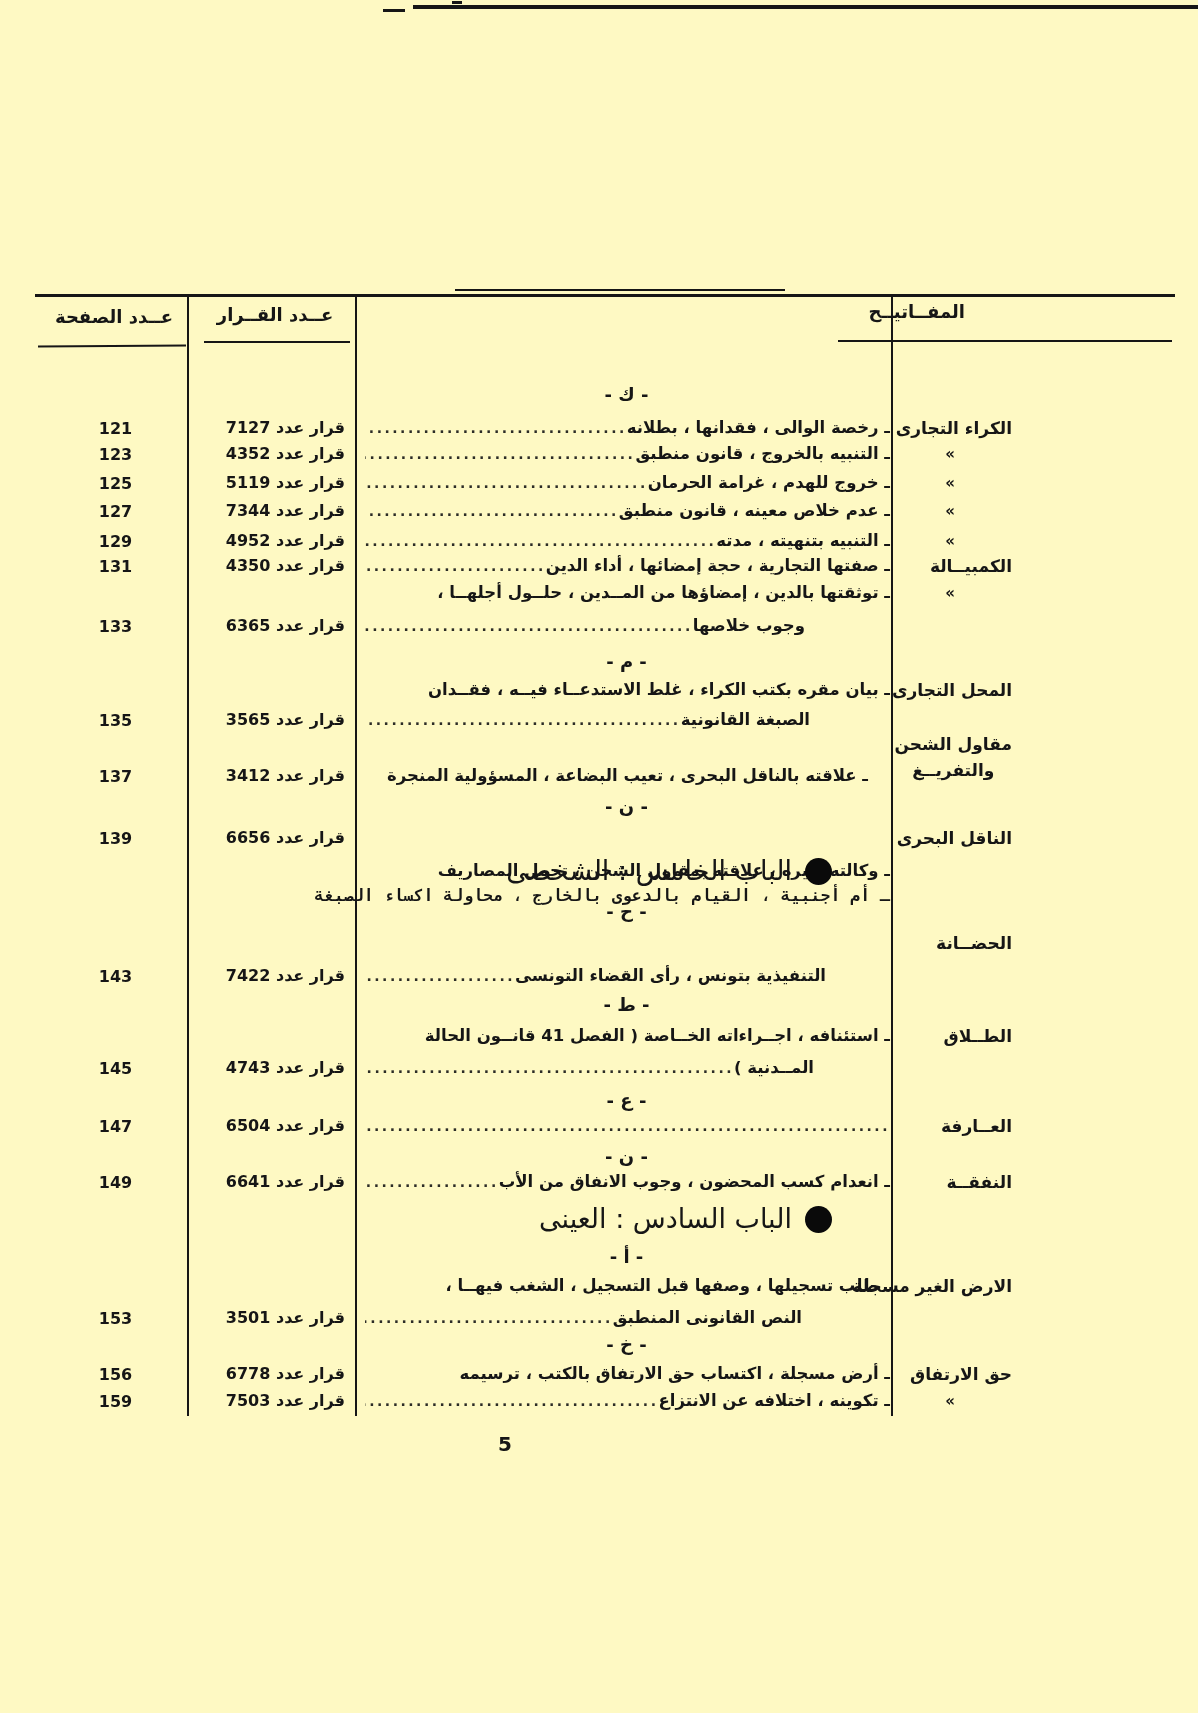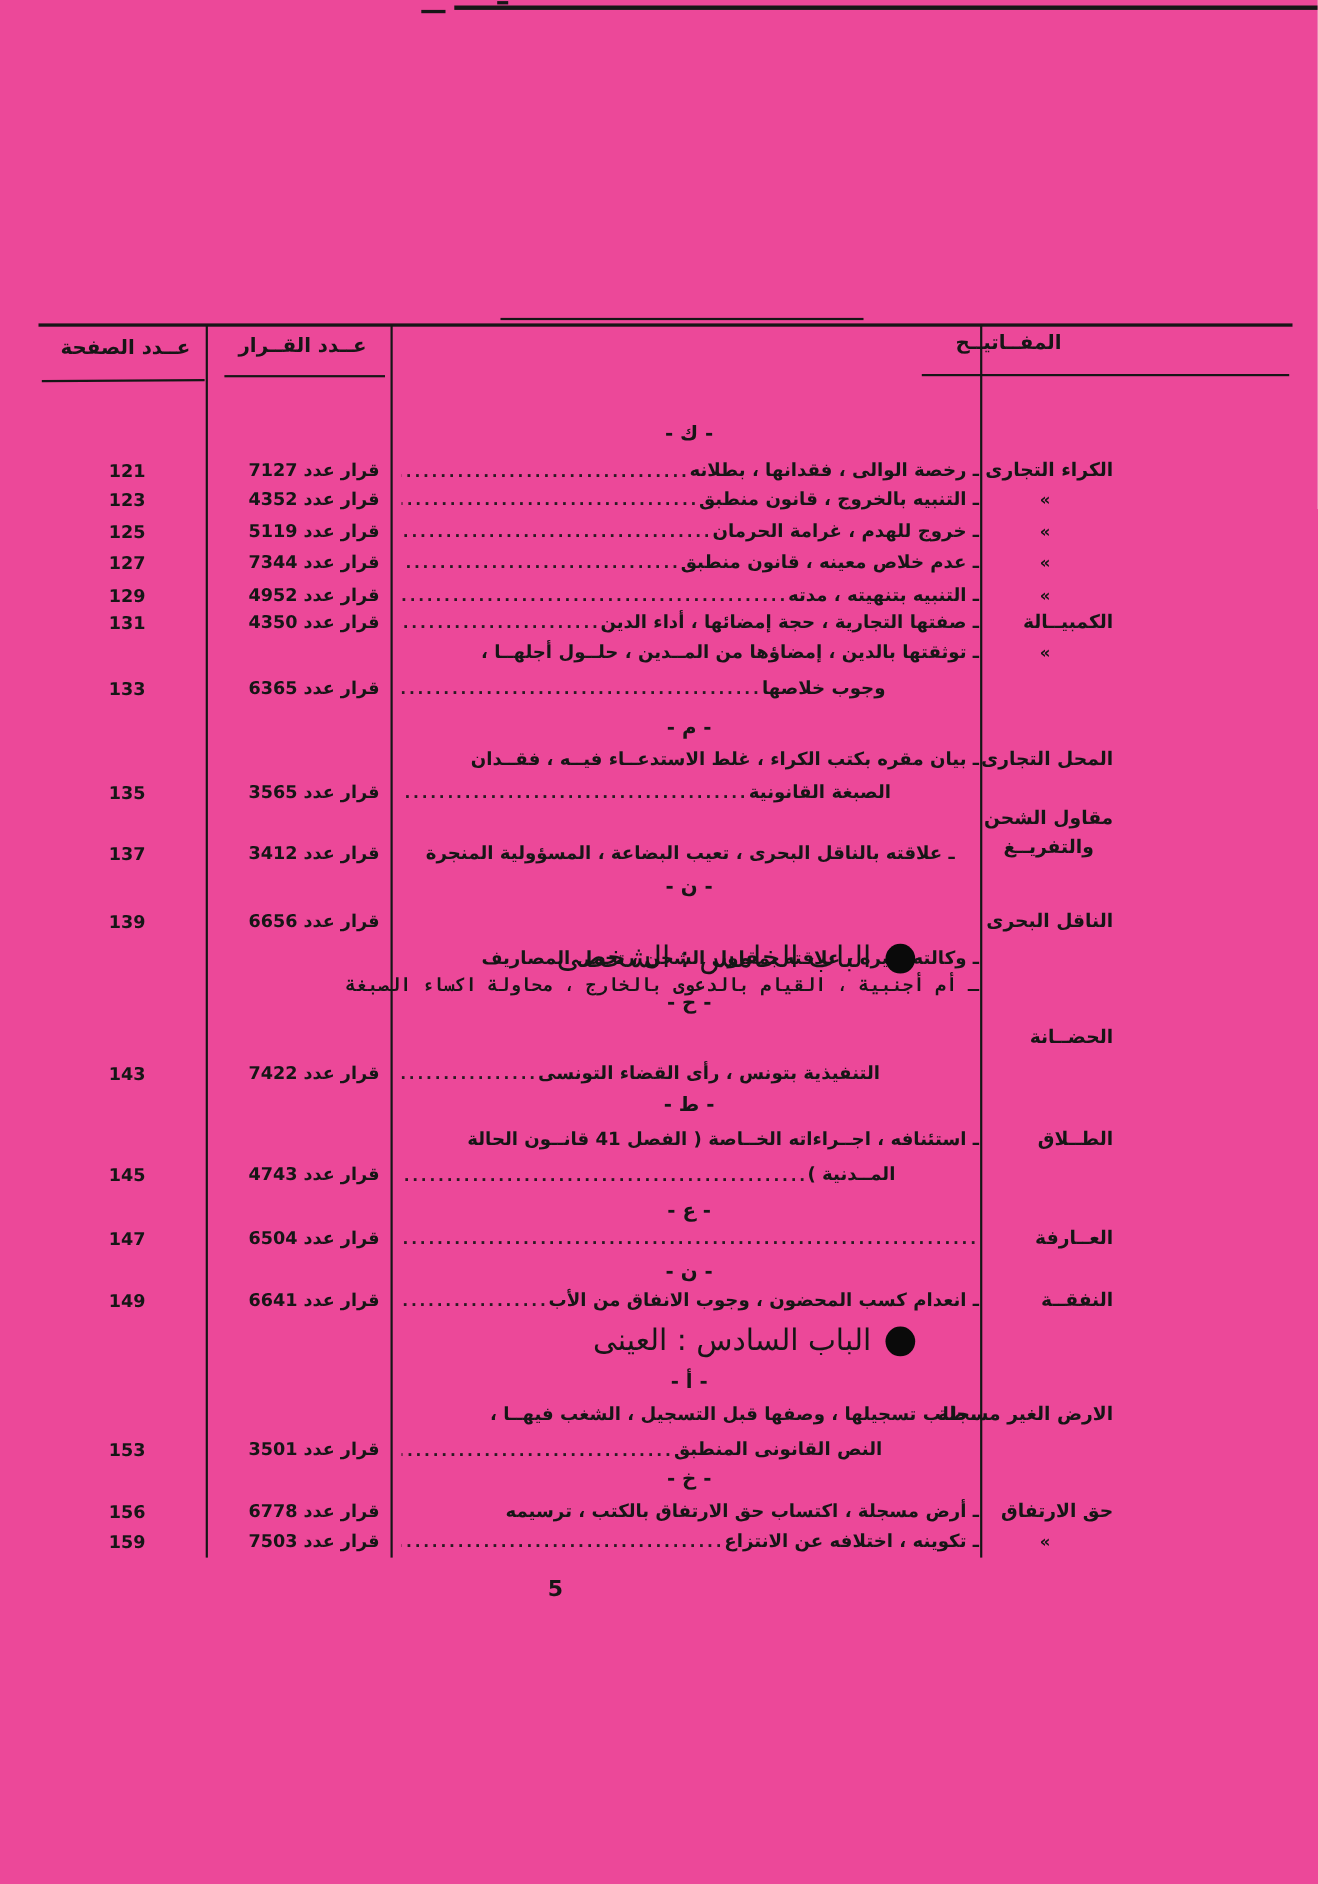--- a/index.html
+++ b/index.html
@@ -1,20 +1,20 @@
 <!DOCTYPE html>
 <html lang="ar"><head>
 <meta charset="utf-8">
 <style>
   html,body{margin:0;padding:0;background:#e8e8e6;}
   .page{
     position:relative;
     width:1198px;height:1713px;
     margin:0 auto;
-    background:#ec4899;
+    background:#fef9c3;
     color:#161616;
     font-family:"DejaVu Sans", sans-serif;
     overflow:hidden;
   }
   .rule{position:absolute;background:#161616;}
   .colheader{position:absolute;font-size:18px;font-weight:bold;direction:rtl;white-space:nowrap;letter-spacing:.5px;}
   .section-label{position:absolute;left:365px;width:523px;text-align:center;font-size:18px;font-weight:bold;direction:rtl;line-height:24px;}
   .bodyline{
     position:absolute;left:365px;width:525px;box-sizing:border-box;
     direction:rtl;display:flex;align-items:baseline;
@@ -164,21 +164,21 @@
         <div class="bullet"></div>
         <div>الباب الخامس : الشخصى</div>
       </div>
       <div class="section-label" style="top: 900px;">- ح -</div>
       <div class="bodyline" style="top: 884px; font-family: Liberation Mono, monospace;">
         <div class="t">ـ أم أجنبية ، القيام بالدعوى بالخارج ، محاولة اكساء الصبغة</div>
       </div>
       <div class="key" style="top: 930px;">
         <div>الحضــانة</div>
       </div>
-      <div class="bodyline" style="top: 963px; padding-right: 90px;">
+      <div class="bodyline" style="top: 963px; padding-right: 64px;">
         <div class="t">التنفيذية بتونس ، رأى القضاء التونسى</div>
         <div class="leader"></div>
       </div>
       <div class="decision" style="top: 964px;">قرار عدد 7422</div>
       <div class="pagenum" style="top: 965px;">143</div>
       <div class="section-label" style="top: 993px;">- ط -</div>
       <div class="bodyline" style="top: 1023px;">
         <div class="t">ـ استئنافه ، اجــراءاته الخــاصة ( الفصل 41 قانــون الحالة</div>
       </div>
       <div class="key" style="top: 1023px;">

